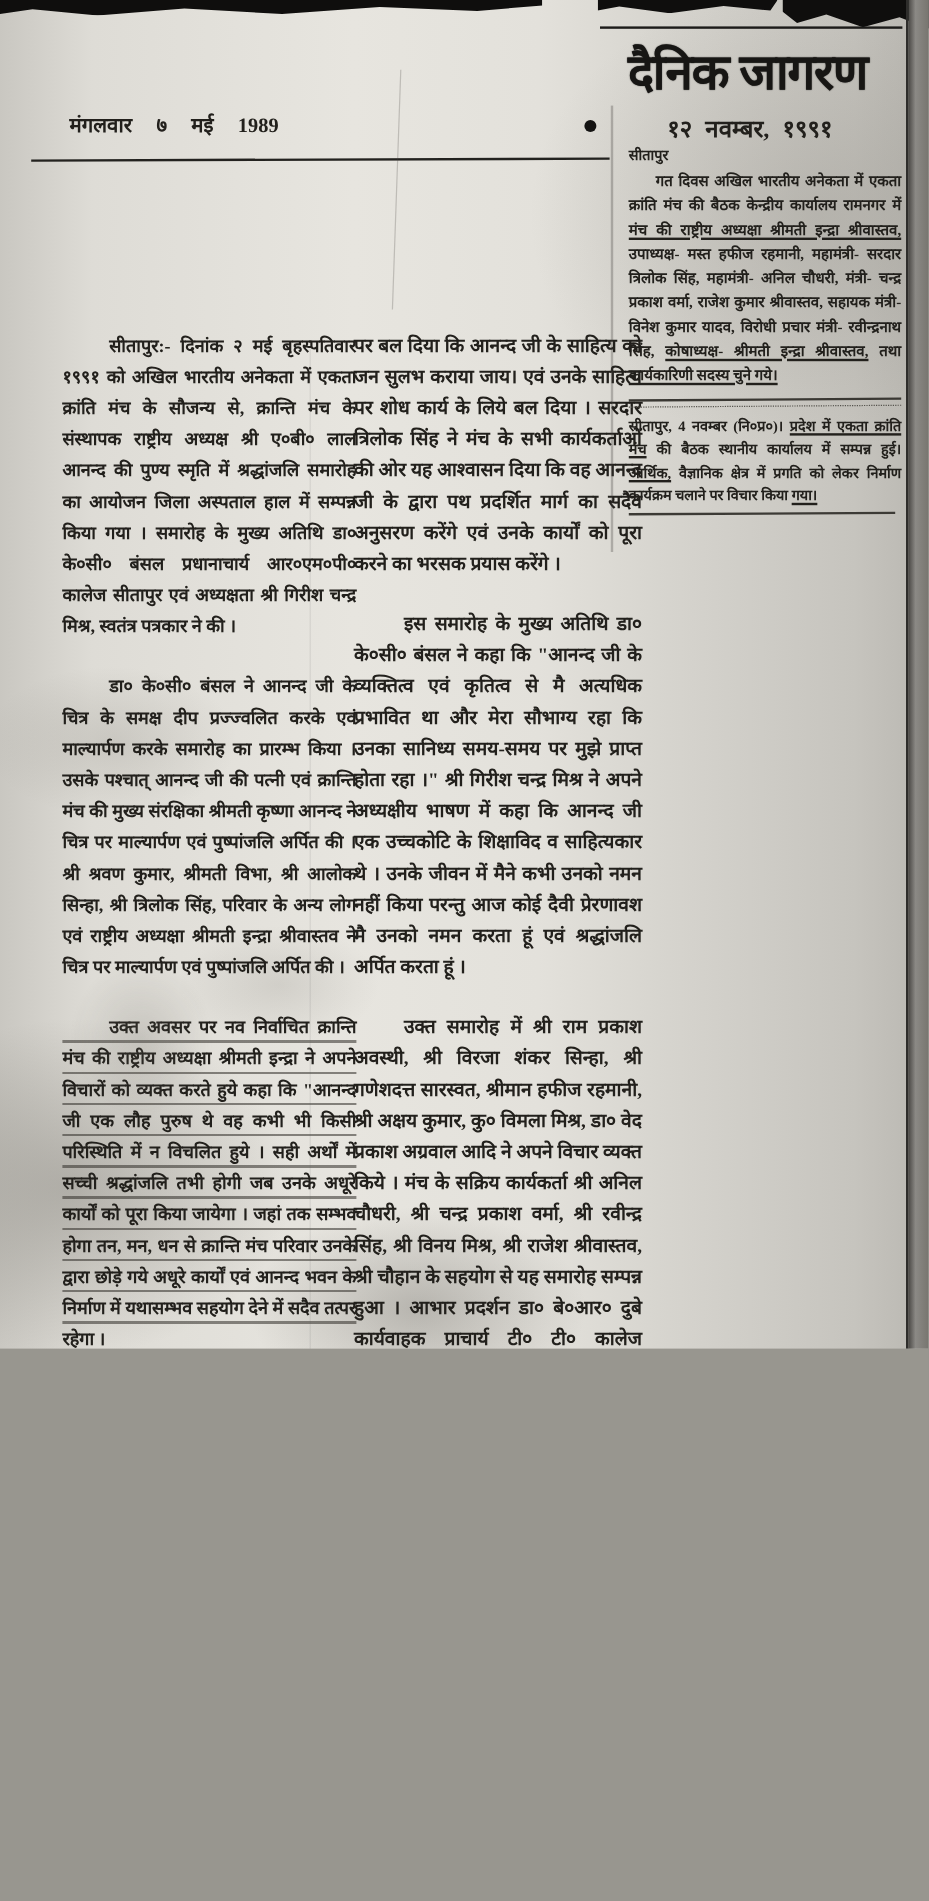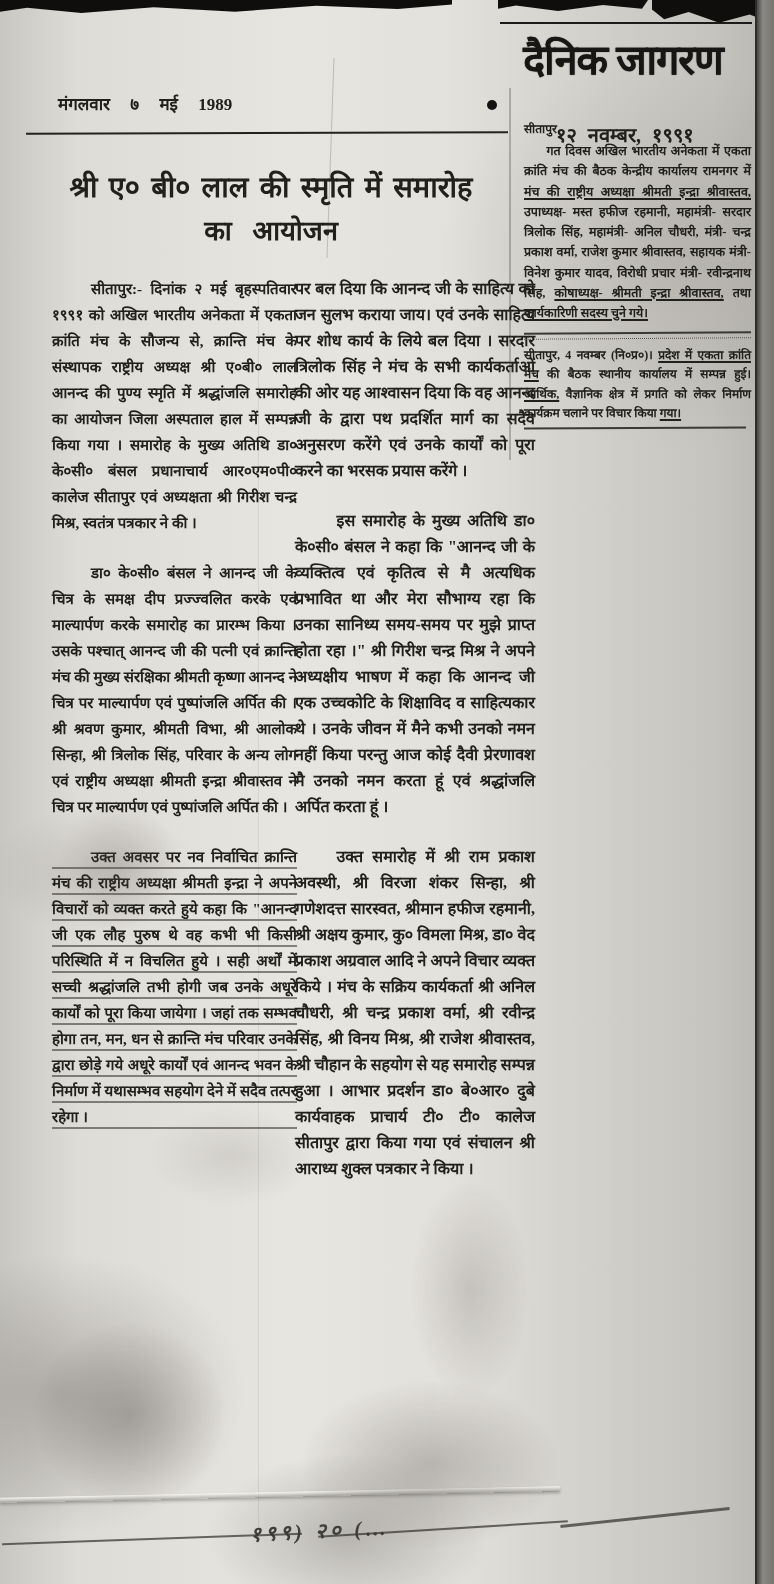--- a/index.html
+++ b/index.html
@@ -1,17 +1,17 @@
 <!DOCTYPE html>
 <html><head>
 <meta charset="utf-8">
 <style>
   html,body { margin:0; padding:0; background:#98968f; }
   #page {
-    position:relative; width:774px; height:1584px; overflow:hidden;
+    position:relative; width:774px; height:1124px; overflow:hidden;
     font-family:"Liberation Serif","DejaVu Serif",serif;
     color:#22201c;
     background:
       radial-gradient(ellipse 260px 200px at 8% 88%, rgba(108,105,98,.38), transparent 70%),
       radial-gradient(ellipse 200px 120px at 45% 97%, rgba(95,92,86,.35), transparent 70%),
       radial-gradient(ellipse 150px 90px at 12% 55%, rgba(125,122,114,.22), transparent 70%),
       radial-gradient(ellipse 320px 260px at 88% 16%, rgba(130,127,120,.28), transparent 75%),
       radial-gradient(ellipse 120px 70px at 30% 73%, rgba(120,117,110,.18), transparent 70%),
       linear-gradient(90deg,#c9c7c1 0%,#dedcd6 10%,#e7e5df 38%,#e3e1db 58%,#d6d4ce 72%,#c6c4be 92%,#b9b7b1 100%);
   }
@@ -28,21 +28,21 @@
   #edge-strip { right:0; top:0; width:17px; height:1584px;
     background:linear-gradient(90deg,#4a4845 0%,#8b8985 35%,#77756f 100%);
     border-left:2px solid #2e2d2b; }
   
   #masthead-rule { left:500px; top:22px; width:252px; height:2px; background:#1c1b19; }
   #masthead { left:492px; top:30px; width:262px; text-align:center;
     font-size:41px; font-weight:bold; letter-spacing:-1px; white-space:nowrap;
     color:#17161４; color:#171614; text-shadow:0 0 1px #171614; }
   #clip-date { left:58px; top:92px; font-size:17px; font-weight:bold; word-spacing:16px; }
   #sep-dot { left:487px; top:100px; width:10px; height:10px; border-radius:50%; background:#141312; }
-  #issue-date { left:556px; top:93px; font-size:20px; font-weight:bold; word-spacing:6px;margin-top:28px; }
+  #issue-date { left:556px; top:93px; font-size:20px; font-weight:bold; word-spacing:6px; }
   #date-rule { left:26px; top:132px; width:482px; height:2px; background:#23221f; transform:rotate(-.2deg); }
   
   #headline { left:28px; top:168px; width:486px; text-align:center; font-weight:bold; }
   #headline .l1 { font-size:29px; line-height:1.35; word-spacing:4px; }
   #headline .l2 { font-size:27px; margin-top:4px; word-spacing:14px; }
   
   .col { text-align:justify; font-weight:600; }
   #col1 { left:52px; top:276px; width:245px; font-size:15px; line-height:26px; }
   #col2 { left:295px; top:276px; width:240px; font-size:16px; line-height:26px; }
   .col p { margin:0 0 24px 0; text-indent:2.6em; }
@@ -95,24 +95,20 @@
   <div class="abs torn" id="torn-c"></div>
   <div class="abs" id="edge-strip"></div>
 
   <div class="abs" id="masthead-rule"></div>
   <div class="abs" id="masthead">दैनिक जागरण</div>
   <div class="abs" id="clip-date">मंगलवार ७ मई 1989</div>
   <div class="abs" id="sep-dot"></div>
   <div class="abs" id="issue-date">१२ नवम्बर, १९९१</div>
   <div class="abs" id="date-rule"></div>
 
-  <div class="abs" id="headline">
-    <div class="l1">श्री ए० बी० लाल की स्मृति में समारोह</div>
-    <div class="l2">का आयोजन</div>
-  </div>
 
   <div class="abs col" id="col1">
     <p>सीतापुर:- दिनांक २ मई बृहस्पतिवार १९९१ को अखिल भारतीय अनेकता में एकता क्रांति मंच के सौजन्य से, क्रान्ति मंच के संस्थापक राष्ट्रीय अध्यक्ष श्री ए०बी० लाल आनन्द की पुण्य स्मृति में श्रद्धांजलि समारोह का आयोजन जिला अस्पताल हाल में सम्पन्न किया गया । समारोह के मुख्य अतिथि डा० के०सी० बंसल प्रधानाचार्य आर०एम०पी० कालेज सीतापुर एवं अध्यक्षता श्री गिरीश चन्द्र मिश्र, स्वतंत्र पत्रकार ने की ।</p>
     <p>डा० के०सी० बंसल ने आनन्द जी के चित्र के समक्ष दीप प्रज्ज्वलित करके एवं माल्यार्पण करके समारोह का प्रारम्भ किया । उसके पश्चात् आनन्द जी की पत्नी एवं क्रान्ति मंच की मुख्य संरक्षिका श्रीमती कृष्णा आनन्द ने चित्र पर माल्यार्पण एवं पुष्पांजलि अर्पित की । श्री श्रवण कुमार, श्रीमती विभा, श्री आलोक सिन्हा, श्री त्रिलोक सिंह, परिवार के अन्य लोग एवं राष्ट्रीय अध्यक्षा श्रीमती इन्द्रा श्रीवास्तव ने चित्र पर माल्यार्पण एवं पुष्पांजलि अर्पित की ।</p>
     <p class="pen-lines">उक्त अवसर पर नव निर्वाचित क्रान्ति मंच की राष्ट्रीय अध्यक्षा श्रीमती इन्द्रा ने अपने विचारों को व्यक्त करते हुये कहा कि "आनन्द जी एक लौह पुरुष थे वह कभी भी किसी परिस्थिति में न विचलित हुये । सही अर्थों में सच्ची श्रद्धांजलि तभी होगी जब उनके अधूरे कार्यों को पूरा किया जायेगा । जहां तक सम्भव होगा तन, मन, धन से क्रान्ति मंच परिवार उनके द्वारा छोड़े गये अधूरे कार्यों एवं आनन्द भवन के निर्माण में यथासम्भव सहयोग देने में सदैव तत्पर रहेगा ।</p>
   </div>
 
   <div class="abs col" id="col2">
     <p class="noindent">पर बल दिया कि आनन्द जी के साहित्य को जन सुलभ कराया जाय। एवं उनके साहित्य पर शोध कार्य के लिये बल दिया । सरदार त्रिलोक सिंह ने मंच के सभी कार्यकर्ताओं की ओर यह आश्वासन दिया कि वह आनन्द जी के द्वारा पथ प्रदर्शित मार्ग का सदैव अनुसरण करेंगे एवं उनके कार्यों को पूरा करने का भरसक प्रयास करेंगे ।</p>
     <p>इस समारोह के मुख्य अतिथि डा० के०सी० बंसल ने कहा कि "आनन्द जी के व्यक्तित्व एवं कृतित्व से मै अत्यधिक प्रभावित था और मेरा सौभाग्य रहा कि उनका सानिध्य समय-समय पर मुझे प्राप्त होता रहा ।" श्री गिरीश चन्द्र मिश्र ने अपने अध्यक्षीय भाषण में कहा कि आनन्द जी एक उच्चकोटि के शिक्षाविद व साहित्यकार थे । उनके जीवन में मैने कभी उनको नमन नहीं किया परन्तु आज कोई दैवी प्रेरणावश मै उनको नमन करता हूं एवं श्रद्धांजलि अर्पित करता हूं ।</p>

